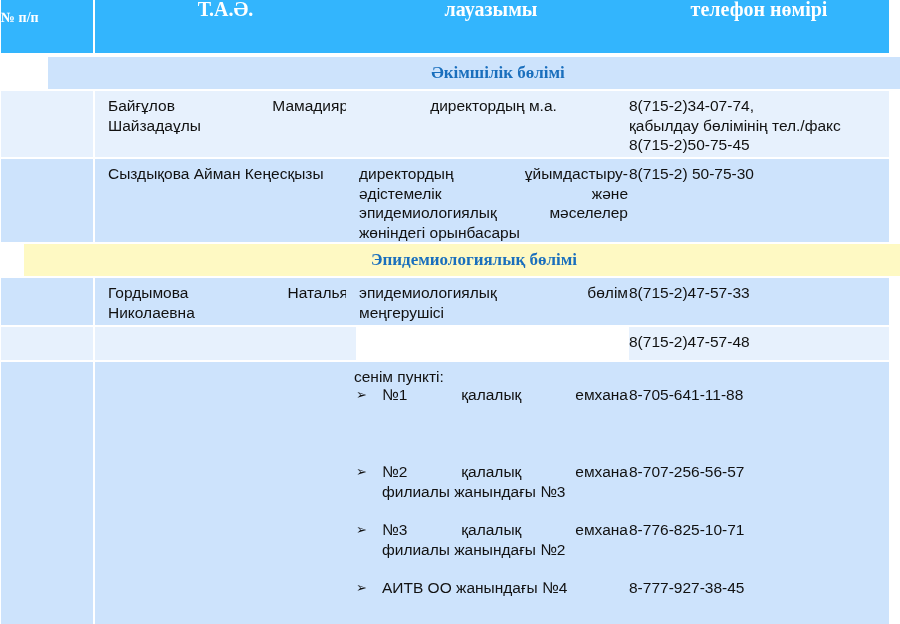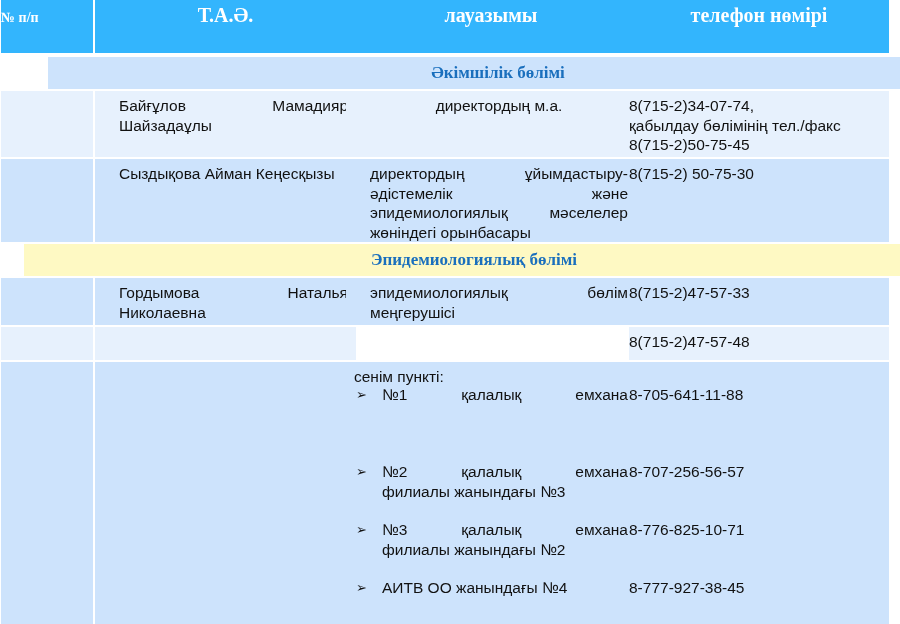--- a/index.html
+++ b/index.html
@@ -6,27 +6,27 @@
   body { width: 900px; height: 624px; overflow: hidden; position: relative; font-family: "Liberation Sans", sans-serif; }
   .tbl { position: absolute; left: 0; top: 0; width: 900px; }
   .row { position: absolute; left: 0; width: 900px; display: block; }
   .cell { position: absolute; top: 0; bottom: 0; box-sizing: border-box; font-size: 15.5px; color: #111; line-height: 19.5px; }
   .c1 { left: 1px; width: 92px; }
   .c2 { left: 95px; width: 261px; }
   .c3 { left: 346px; width: 290px; }
   .c4 { left: 629px; width: 260px; }
   .hdr .cell { background: #33b5fd; color: #ffffff; font-family: "Liberation Serif", serif; font-weight: bold; text-align: center; }
   .hdr .c1 { font-size: 14px; padding-top: 8px; text-align: left; }
-  .hdr .c2, .hdr .c3, .hdr .c4 { font-size: 20px; padding-top: 6px; }
+  .hdr .c2, .hdr .c3, .hdr .c4 { font-size: 20px; }
   .section { background: #cde3fc; }
   .section.alt { background: #fef9c3; margin-left: 24px; }
   .section-title { position: absolute; left: 0; right: 0; top: 0; bottom: 0; text-align: center; color: #1a6fbd; font-family: "Liberation Serif", serif; font-weight: bold; font-size: 17px; line-height: 32px; padding-left: 0px; }
   .light .cell { background: #e7f1fd; }
   .dark .cell { background: #cde3fc; }
-  .pad { padding: 5px 8px 0 24px; }
+  .pad { padding: 5px 8px 0 13px; }
   .pad4 { padding: 5px 6px 0 0px; }
   .center { text-align: center; }
   .just-two { display: flex; justify-content: space-between; }
   .bullet { position: relative; padding-left: 30px; }
   .bullet .arrow { position: absolute; left: 4px; top: 0; font-size: 13px; }
   .bullet .line1 { display: flex; justify-content: space-between; }
 </style>
 </head>
 <body>
 

